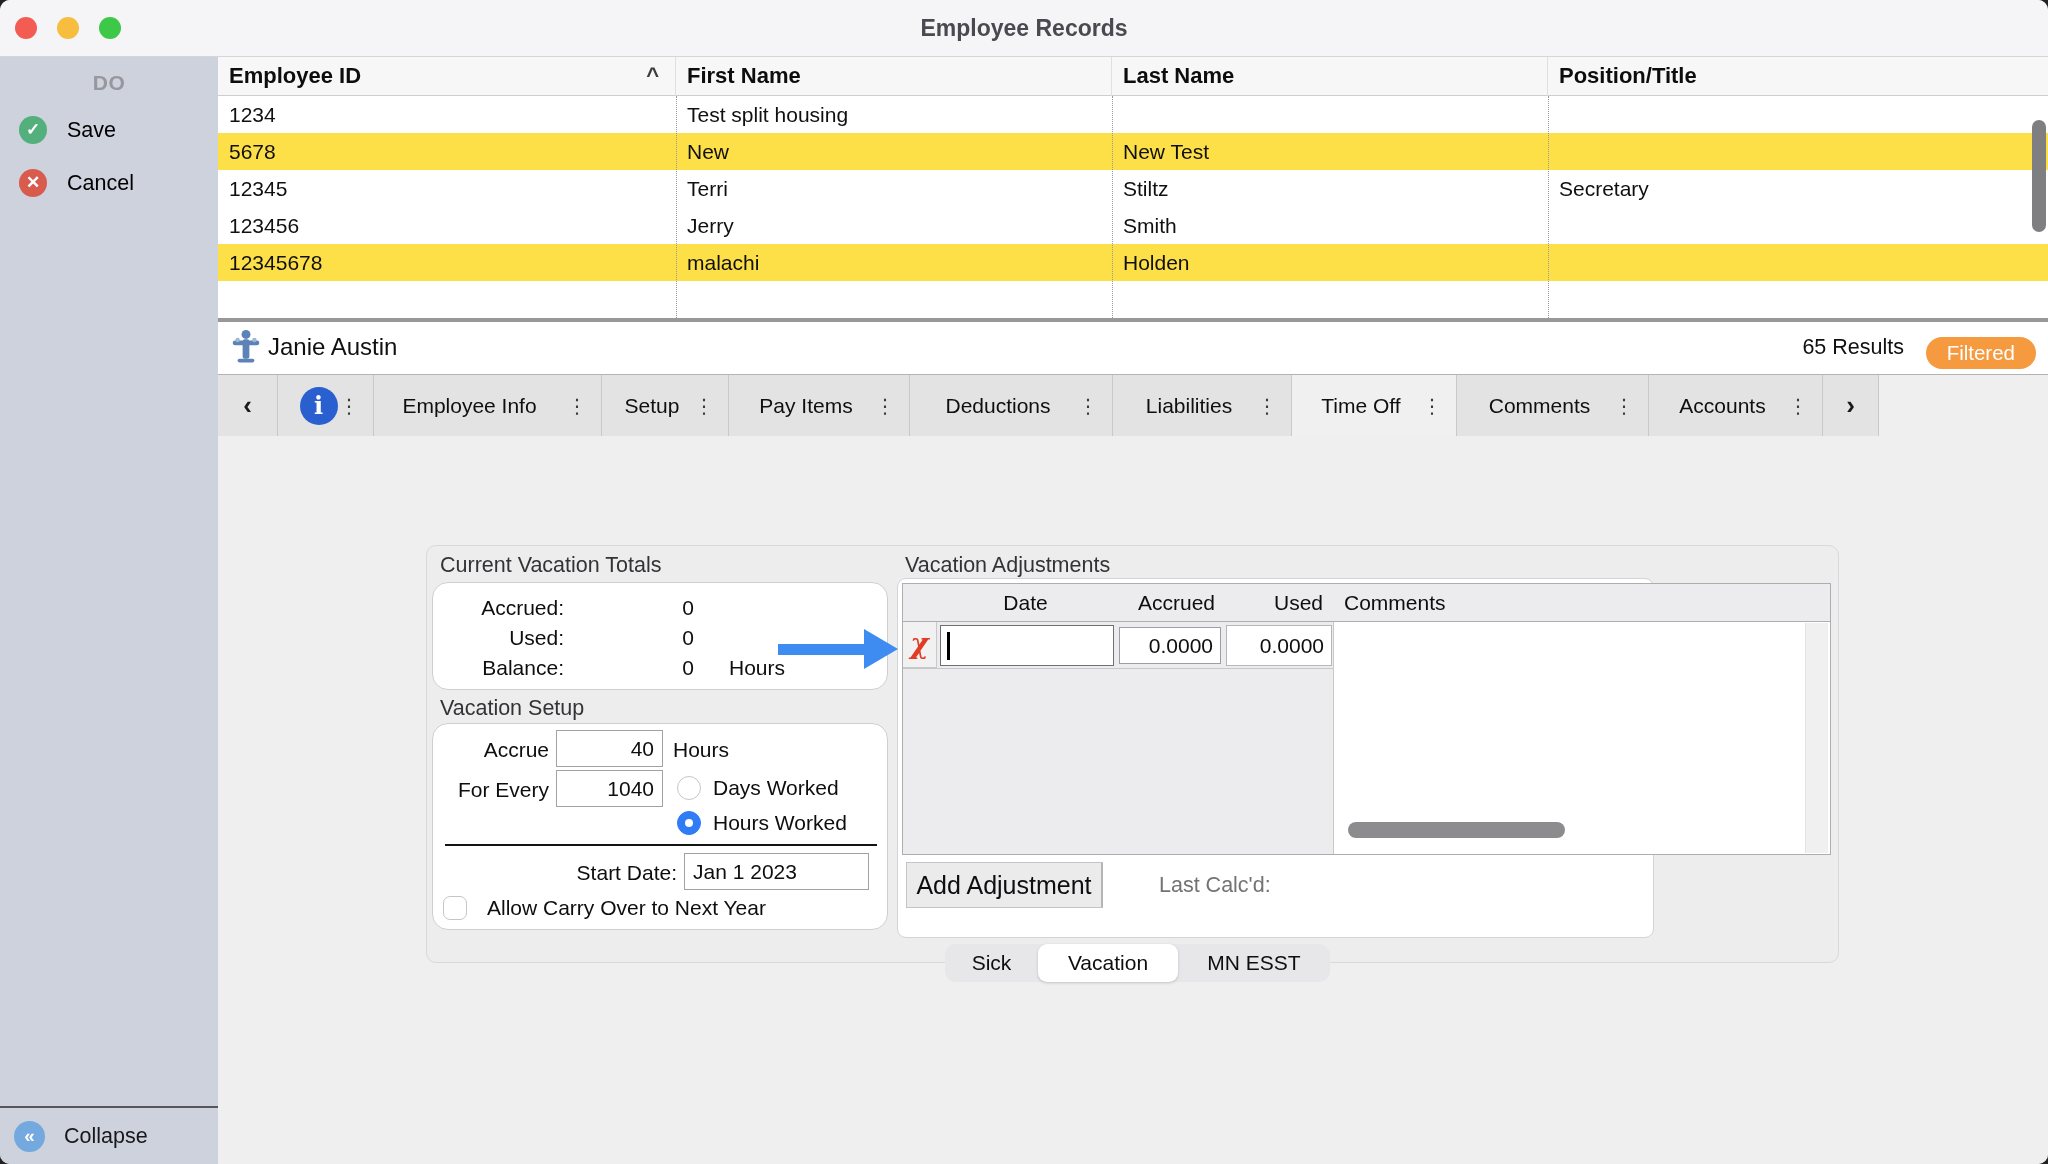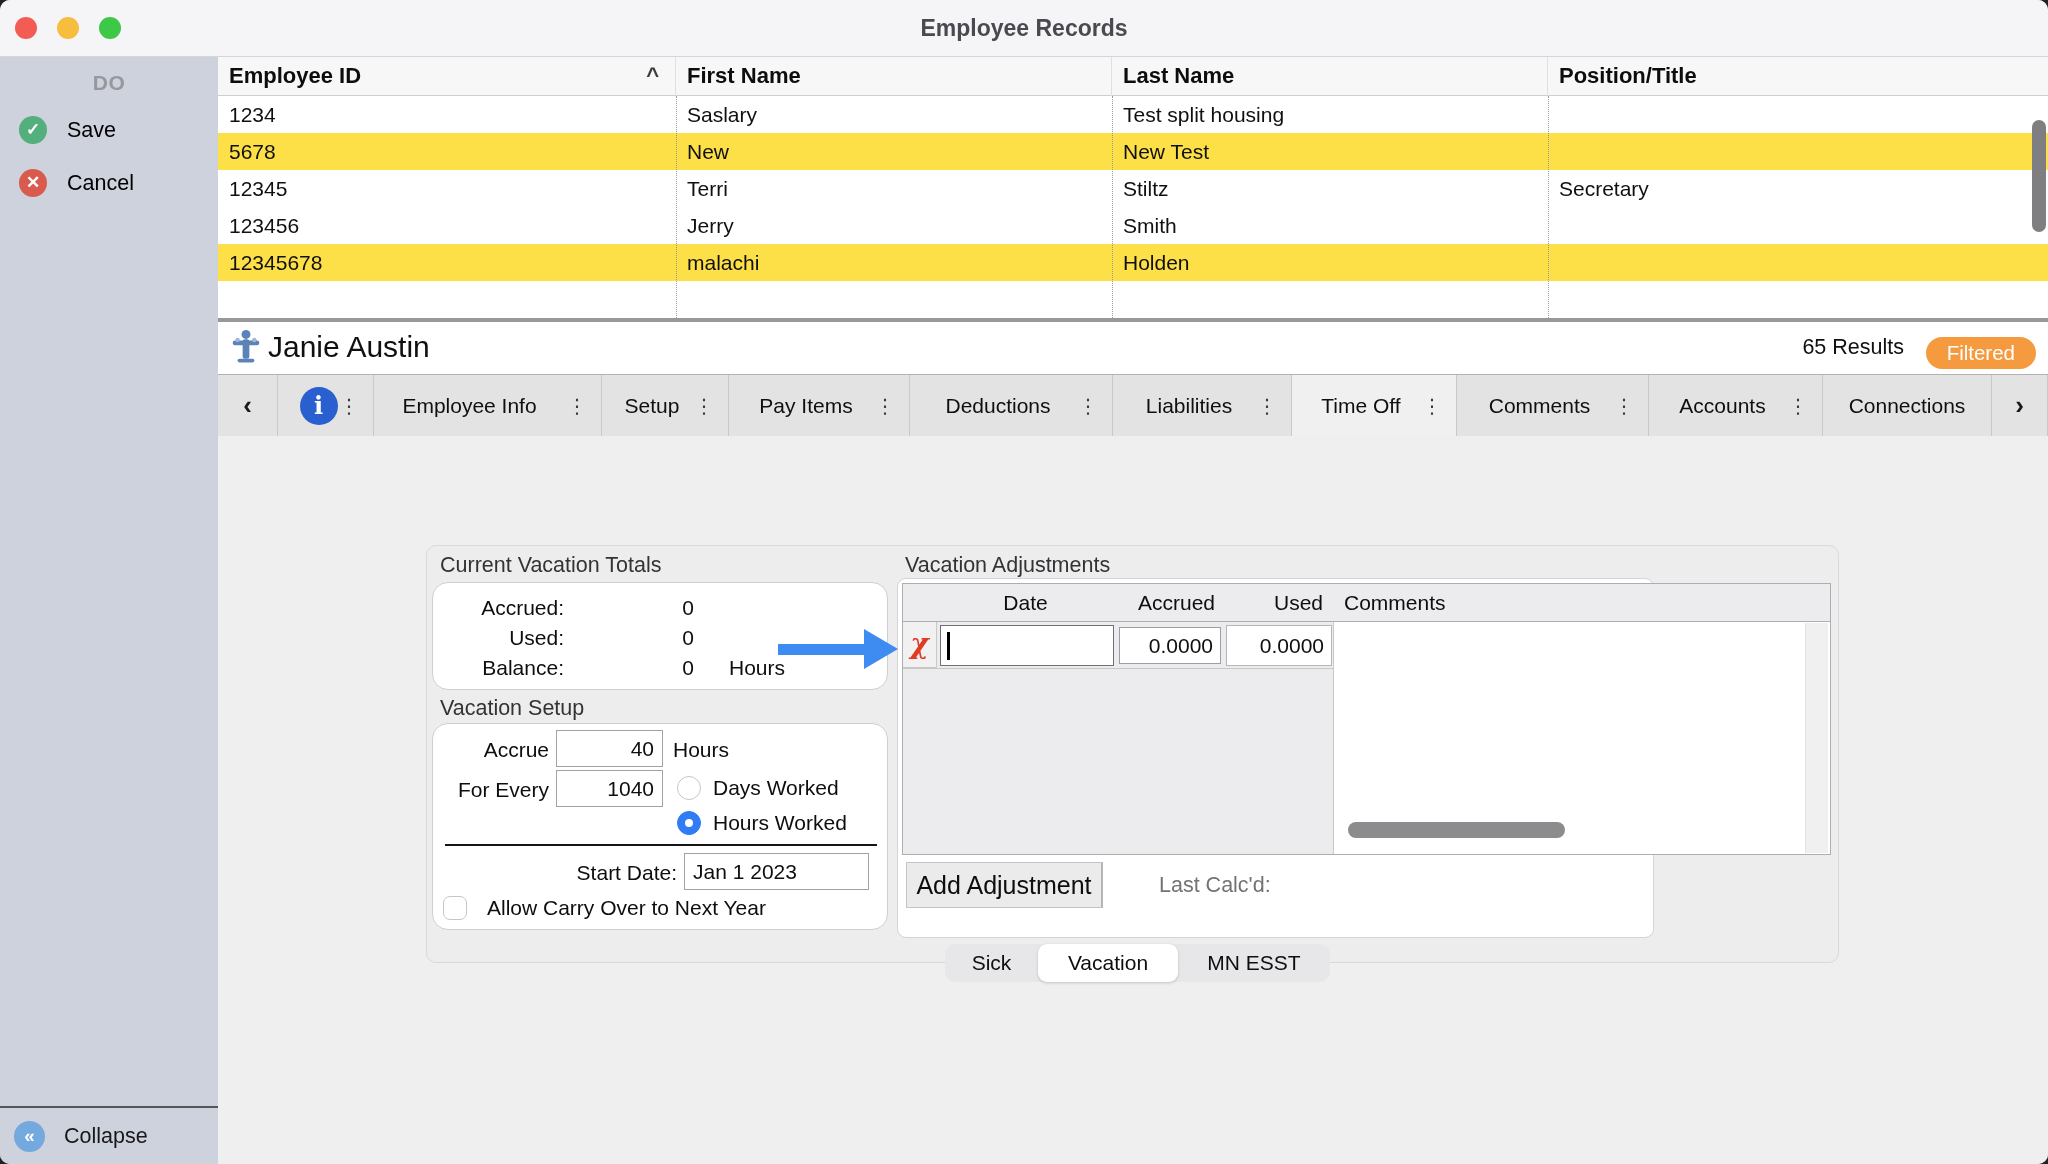--- a/index.html
+++ b/index.html
@@ -38,21 +38,21 @@
   .t-row.stripe{background:#fde047;align-items:flex-end;}
   .t-row.selected{background:#d5d5d6;}
   .t-cell{height:37px;line-height:37px;font-size:21px;color:#101012;padding-left:11px;overflow:hidden;white-space:nowrap;}
   .dot-sep{position:absolute;top:39px;height:222px;width:0;border-left:1px dotted #9a9a9c;}
   .emp-bottom{position:absolute;left:218px;top:318px;width:1830px;height:4px;background:#98989b;}
   .v-scroll{position:absolute;left:2032px;top:120px;width:14px;height:112px;border-radius:7px;background:#7f7f82;}
 
   
   .band{position:absolute;left:218px;top:322px;width:1830px;height:52px;background:#fff;}
   .band .person{position:absolute;left:14px;top:7px;}
-  .band .name{position:absolute;left:50px;top:0;height:52px;line-height:50px;font-size:30px;color:#101012;}
+  .band .name{position:absolute;left:50px;top:0;height:52px;line-height:50px;font-size:24px;color:#101012;}
   .band .results{position:absolute;right:144px;top:0;height:52px;line-height:50px;font-size:21.5px;color:#101012;}
   .band .badge{position:absolute;right:12px;top:15px;height:32px;line-height:32px;padding:0 21px;border-radius:16px;background:var(--c-badge,#f59a3f);color:#fff;font-size:20.5px;}
 
   
   .tabbar{position:absolute;left:218px;top:374px;width:1830px;height:62px;border-top:1px solid #b3b3b6;display:flex;}
   .tab-cell{height:62px;background:#e3e3e4;border-right:1px solid #c9c9cb;border-bottom:1px solid #c2c2c4;position:relative;display:flex;align-items:center;justify-content:center;font-size:21px;color:#0f0f10;cursor:default;flex:none;}
   .tab-cell.sel{background:#f0f0f1;border-bottom:1px solid #f0f0f1;}
   .tab-cell .menu-dots{position:absolute;right:14px;top:50%;transform:translateY(-50%);font-size:20px;color:#3a3a3c;}
   .tab-cell.nav{font-size:26px;font-weight:bold;color:#19191b;}
   .info-circle{width:38px;height:38px;border-radius:50%;background:var(--c-info,#2a5fd0);color:#fff;text-align:center;line-height:37px;font-size:24px;font-weight:bold;font-family:"DejaVu Serif",serif;margin-right:14px;}
@@ -134,21 +134,20 @@
   <div class="emp-table">
     <div class="emp-head" id="emp-head">
         <div class="hc" style="width: 458px;">Employee ID<span class="sort-caret">^</span></div>
         <div class="hc" style="width: 436px;">First Name</div>
         <div class="hc" style="width: 436px;">Last Name</div>
         <div class="hc" style="width: 500px;">Position/Title</div>
       </div>
     <div class="emp-body" id="emp-body">
         <div class="t-row">
           <div class="t-cell" style="width: 458px;">1234</div>
-          <div class="t-cell" style="width: 436px;">Saslary</div>
           <div class="t-cell" style="width: 436px;">Test split housing</div>
           <div class="t-cell" style="width: 500px;"></div>
         </div>
         <div class="t-row stripe">
           <div class="t-cell" style="width: 458px;">5678</div>
           <div class="t-cell" style="width: 436px;">New</div>
           <div class="t-cell" style="width: 436px;">New Test</div>
           <div class="t-cell" style="width: 500px;"></div>
         </div>
         <div class="t-row">
@@ -221,23 +220,20 @@
         <span style="margin-right: 26px;">Time Off</span>
         <span class="menu-dots">⋮</span>
       </div>
       <div class="tab-cell " style="width: 192px;">
         <span style="margin-right: 26px;">Comments</span>
         <span class="menu-dots">⋮</span>
       </div>
       <div class="tab-cell " style="width: 174px;">
         <span style="margin-right: 26px;">Accounts</span>
         <span class="menu-dots">⋮</span>
-      </div>
-      <div class="tab-cell " style="width: 169px;">
-        <span style="margin-right: 0px;">Connections</span>
       </div>
       <div class="tab-cell nav" style="width: 56px;">›</div>
     </div>
 
   <div class="content">
     <div class="panel"></div>
 
     <div class="sec-label" style="left:222px;top:115px;">Current Vacation Totals</div>
     <div class="totals-box">
       <div class="tot-row" style="top:10px;">

